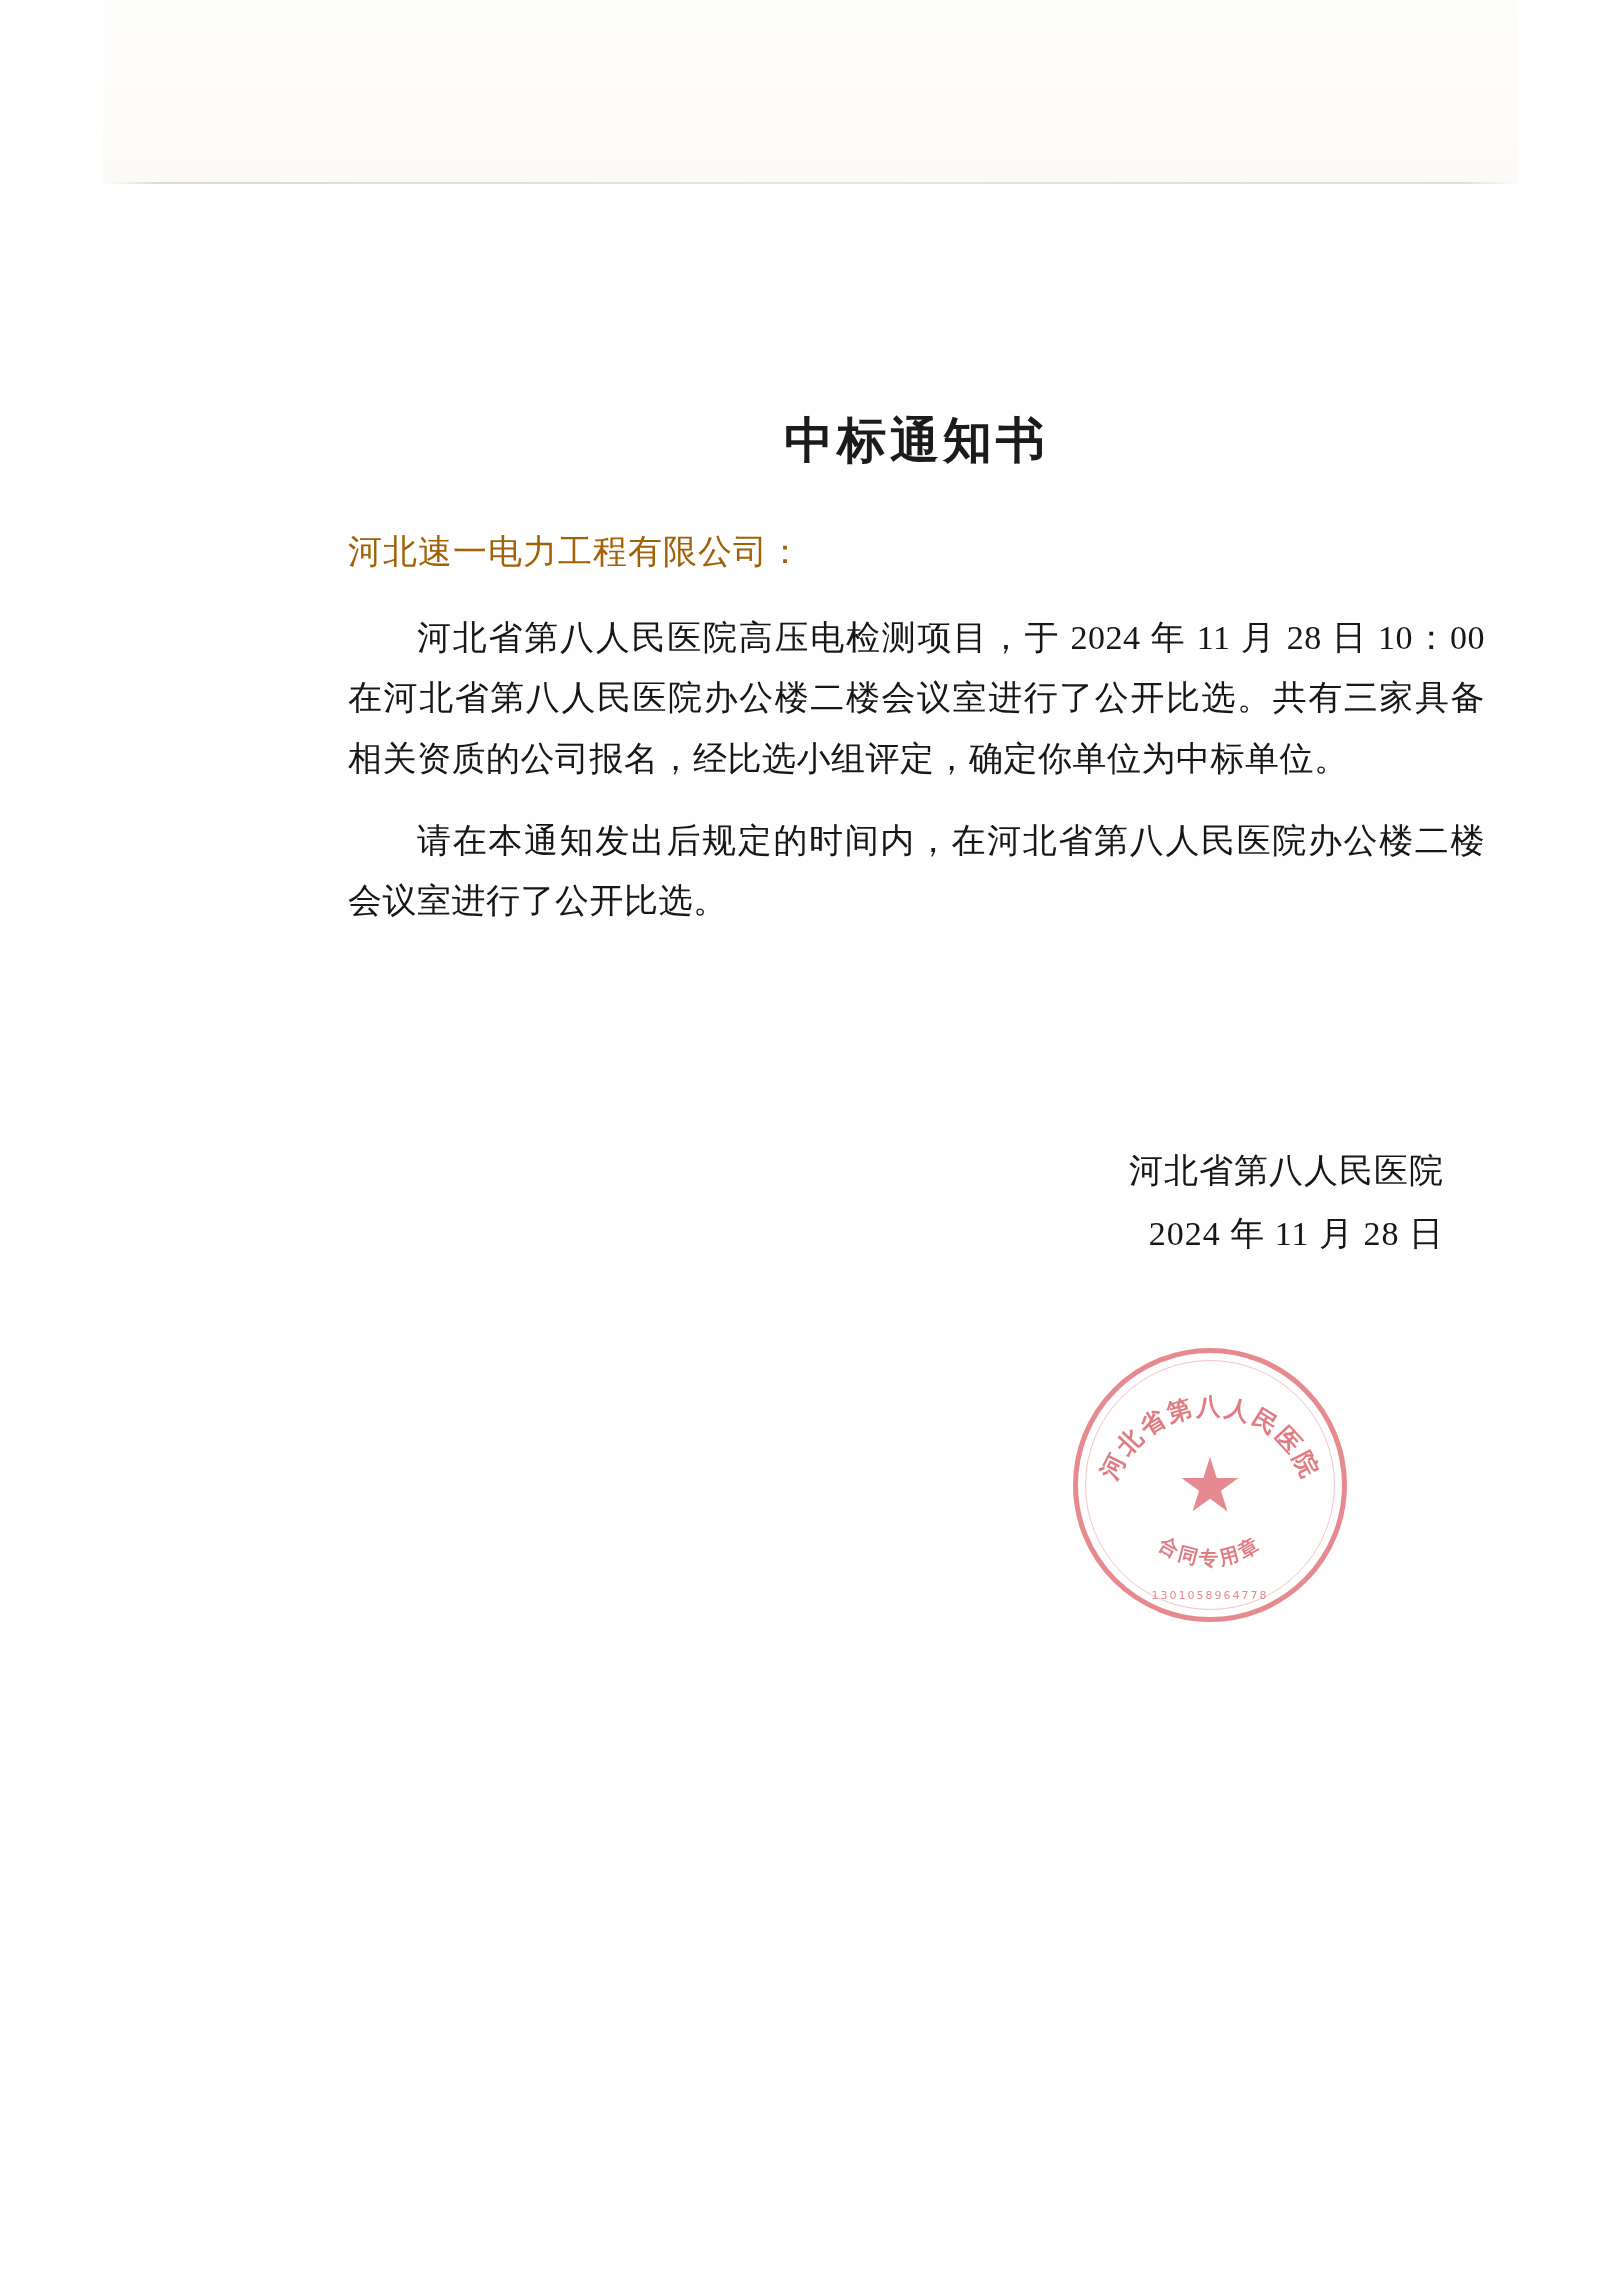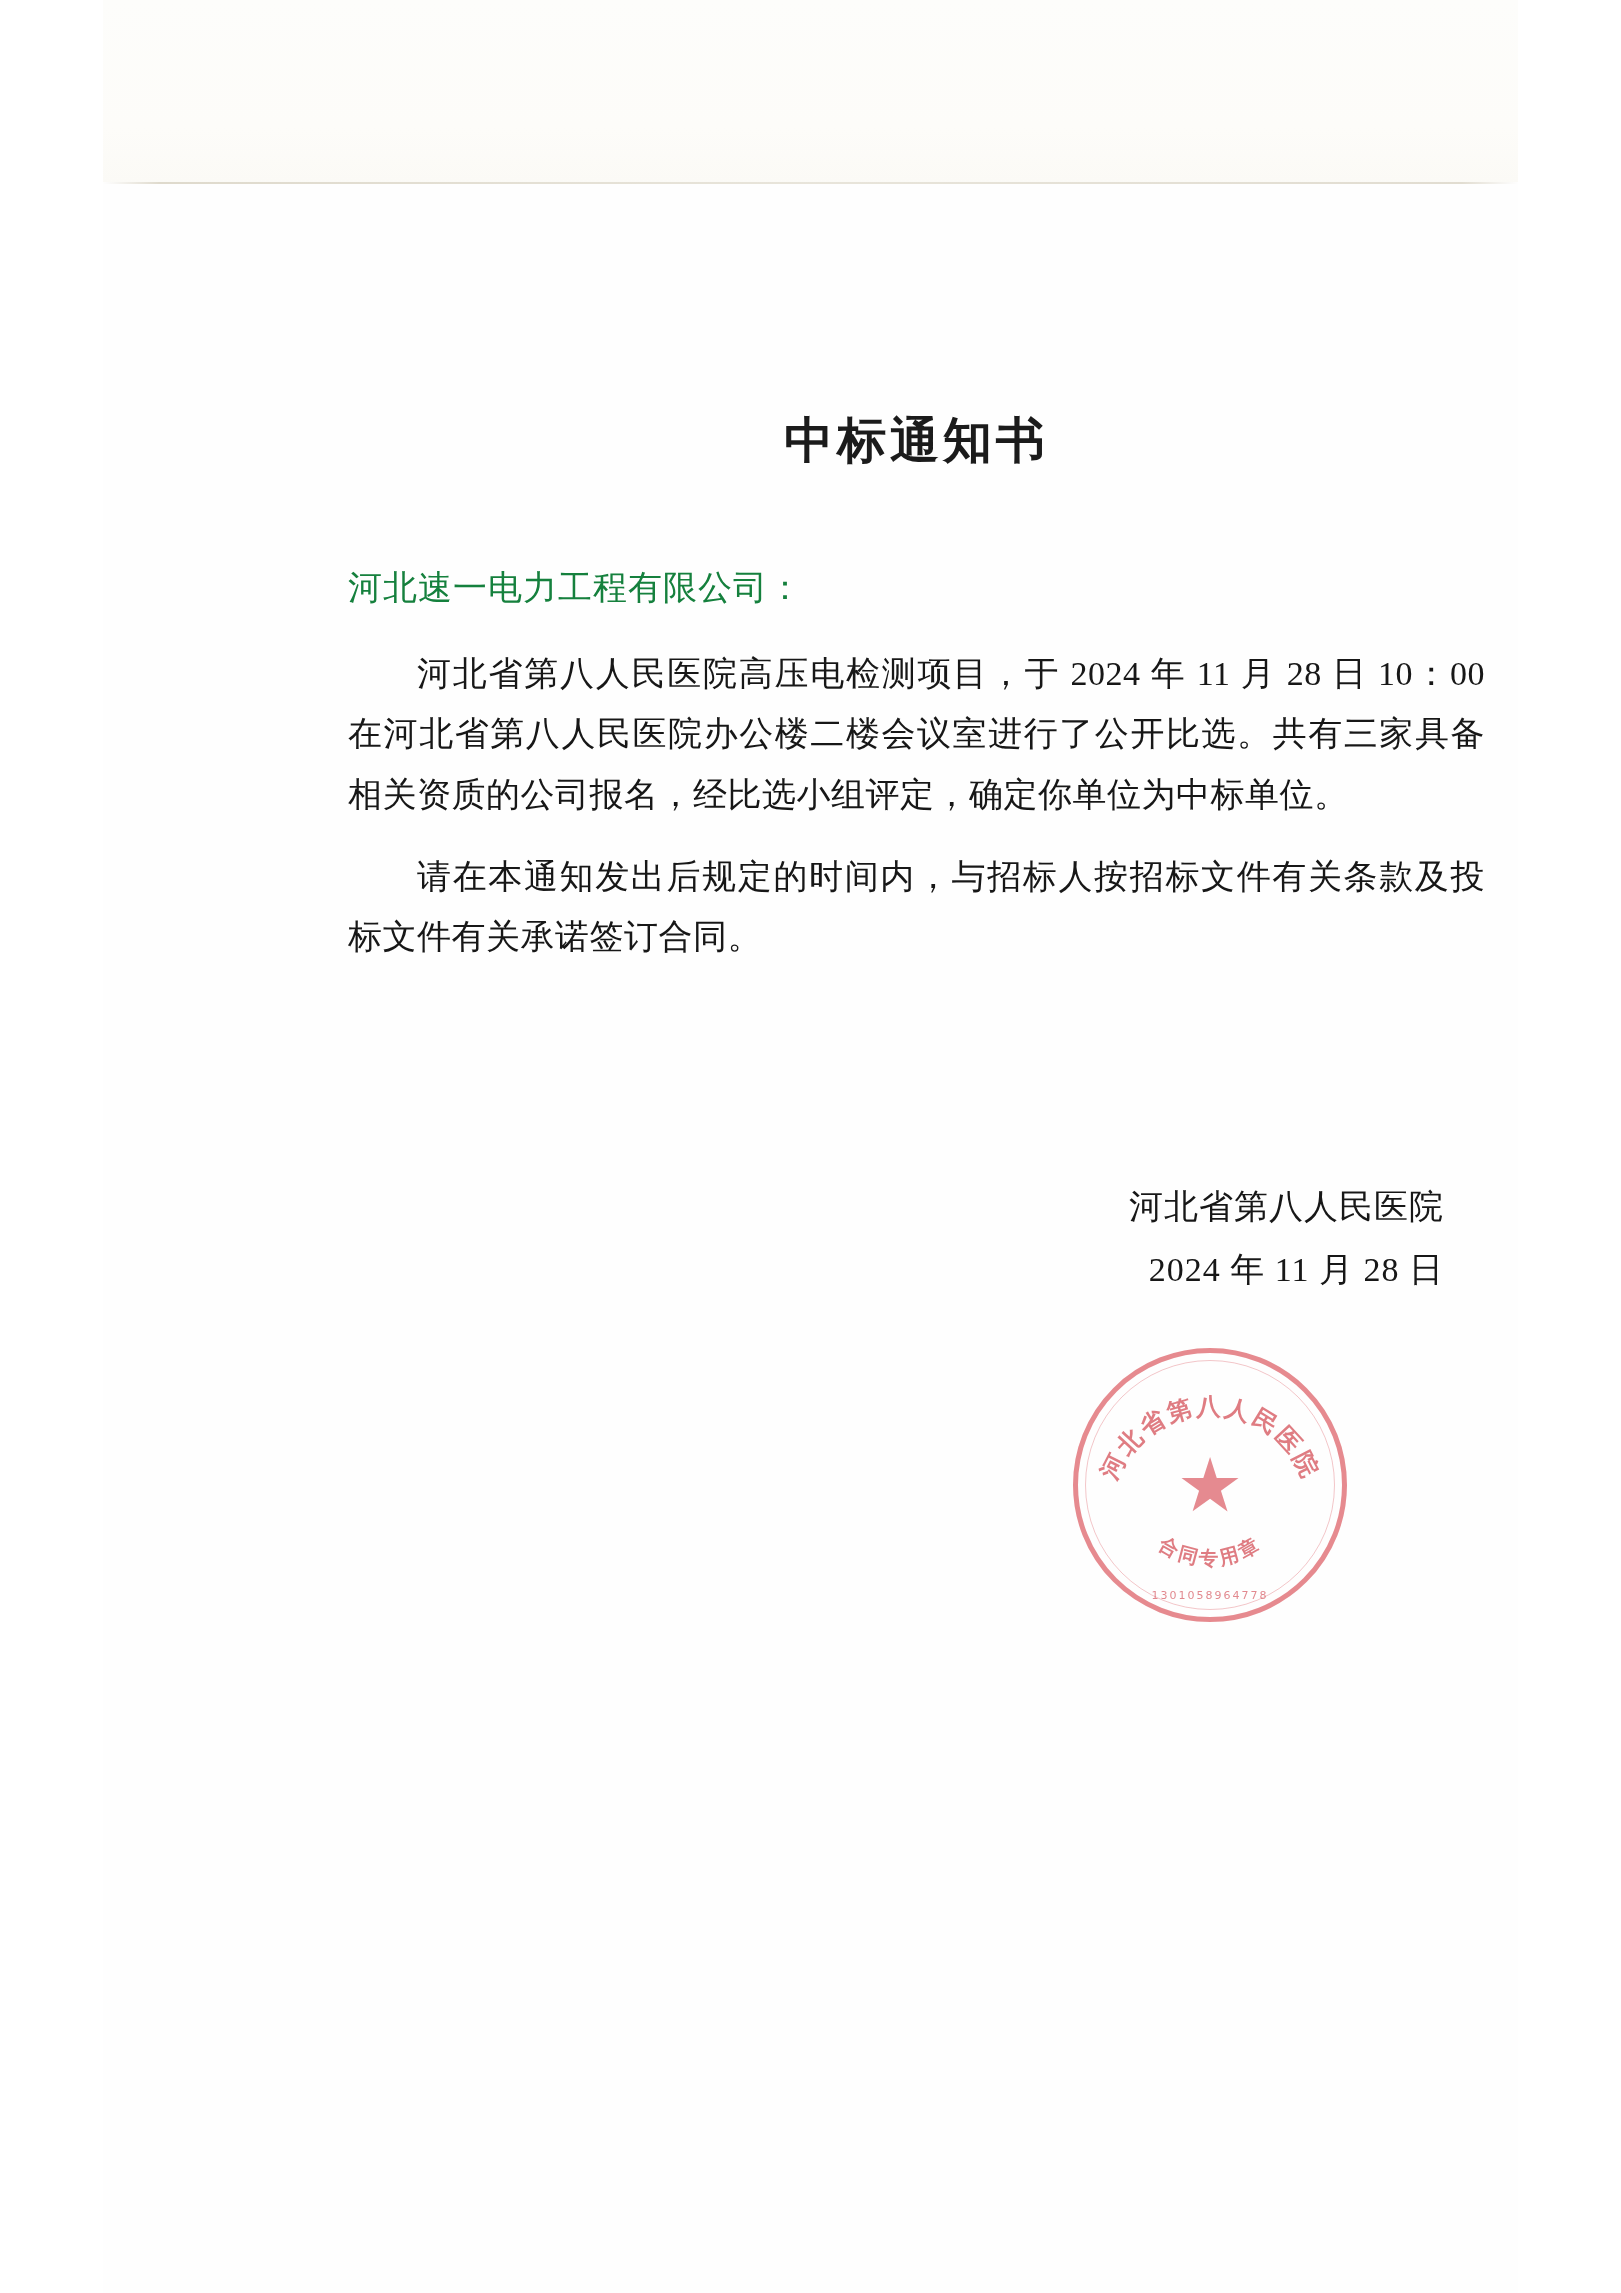--- a/index.html
+++ b/index.html
@@ -49,23 +49,23 @@
   .doc-title {
     margin-top: 408px;
     text-align: center;
     font-size: 49px;
     letter-spacing: 3.9px;
     color: #1b1b1b;
     font-family: "DejaVu Serif", "Liberation Serif", serif;
     font-weight: 700;
   }
   .addressee {
-    margin-top: 94px;
+    margin-top: 58px;
     font-size: 34px;
-    color: #15803d;
+    color: #a16207;
     letter-spacing: 1px;
     line-height: 1.2;
   }
   p.body-par {
     margin: 0;
     font-size: 34px;
     color: #171717;
     line-height: 1.78;
     text-indent: 69px;
     letter-spacing: 0.5px;
@@ -144,21 +144,21 @@
   <div class="scan-line"></div>
 
   <div class="content">
 
     <h1 class="doc-title">中标通知书</h1>
 
     <div class="addressee">河北速一电力工程有限公司：</div>
 
     <p class="body-par par-1">河北省第八人民医院高压电检测项目，于 2024 年 11 月 28 日 10：00 在河北省第八人民医院办公楼二楼会议室进行了公开比选。共有三家具备相关资质的公司报名，经比选小组评定，确定你单位为中标单位。</p>
 
-    <p class="body-par par-2">请在本通知发出后规定的时间内，与招标人按招标文件有关条款及投标文件有关承诺签订合同。</p>
+    <p class="body-par par-2">请在本通知发出后规定的时间内，在河北省第八人民医院办公楼二楼会议室进行了公开比选。</p>
 
     <div class="signature">
       <div class="line">河北省第八人民医院</div>
       <div class="line">2024 年 11 月 28 日</div>
     </div>
 
   </div>
 
   <div class="seal">
     <div class="ring"></div>

